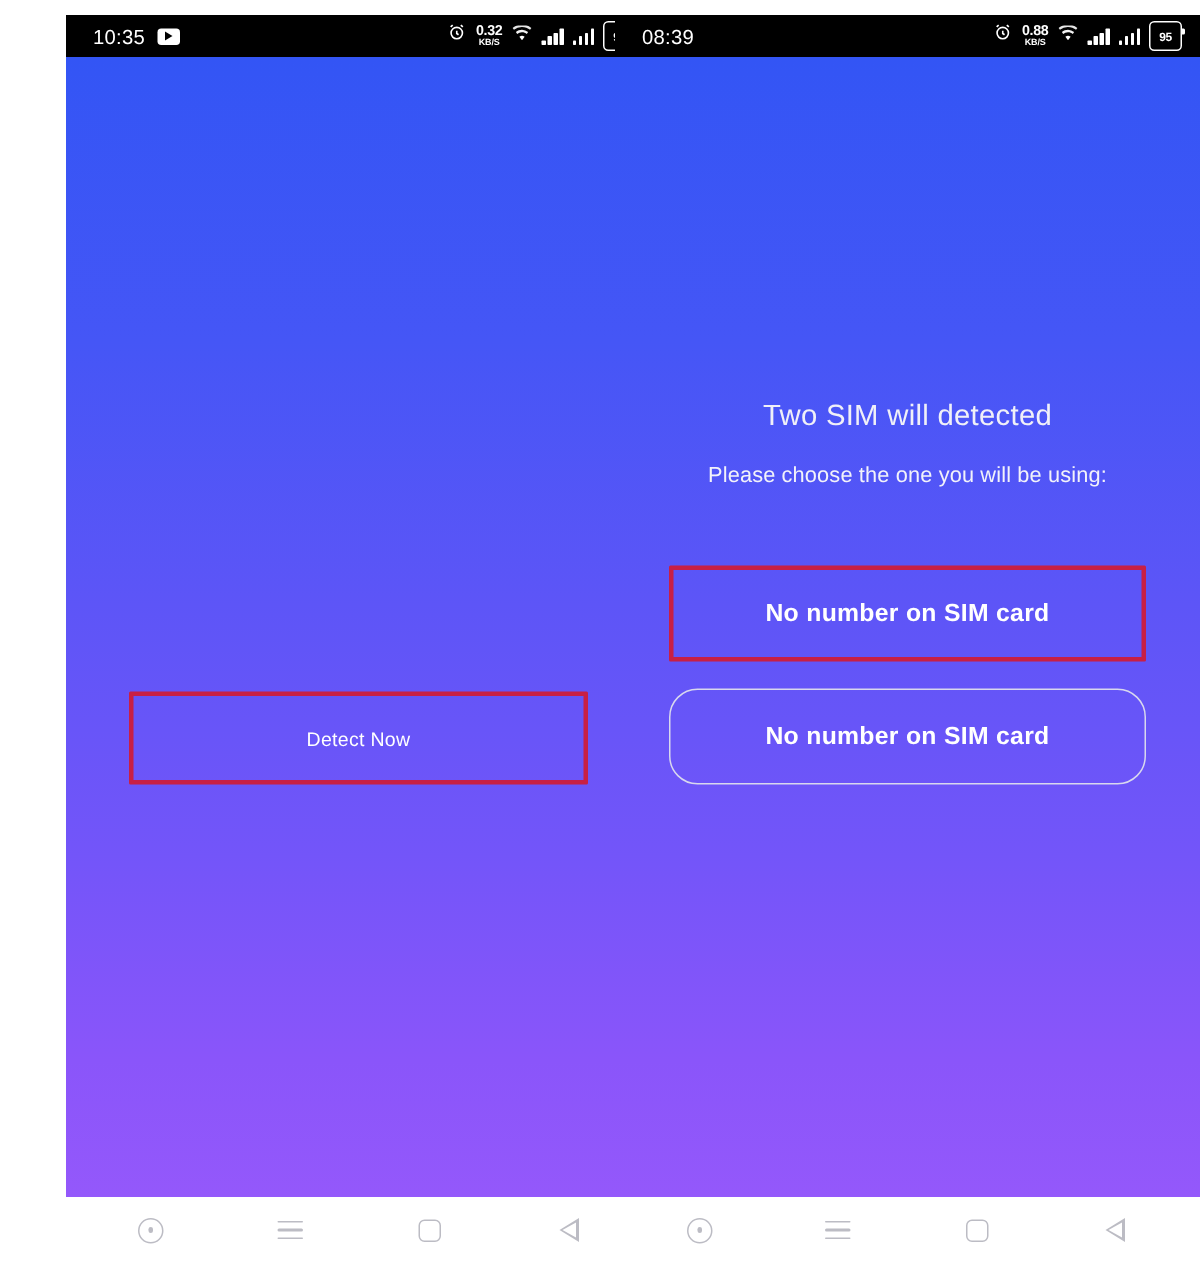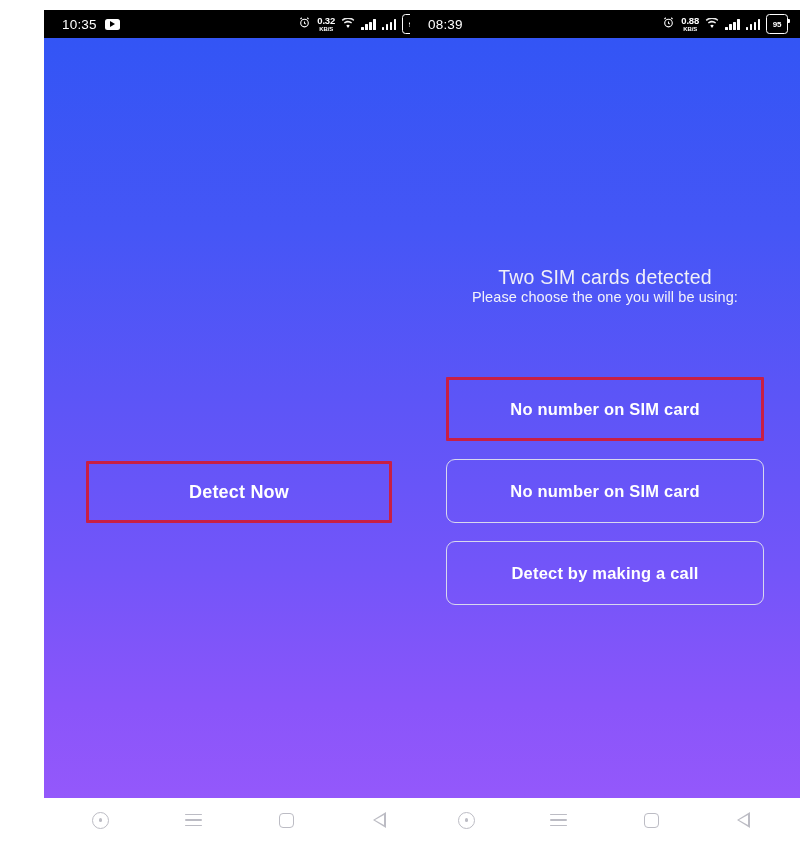--- a/index.html
+++ b/index.html
@@ -176,22 +176,22 @@
   .btn-plain {
     width: 100%;
     height: 100%;
     background: transparent;
     border: none;
     display: flex;
     align-items: center;
     justify-content: center;
     color: #ffffff;
     font-family: "Liberation Sans", sans-serif;
-    font-size: 18px;
-    font-weight: 700;
+    font-size: 13px;
+    font-weight: 400;
     letter-spacing: 0.2px;
     cursor: pointer;
   }
 
   
   .redbox {
     position: absolute;
     border: 3px solid #c81f45;
     pointer-events: none;
     border-radius: 1px;
@@ -205,41 +205,42 @@
     top: 228px;
     text-align: center;
   }
   .title-med {
     font-size: 19.5px;
     font-weight: 400;
     color: #f0f0f8;
     letter-spacing: 0.2px;
   }
   .subtitle {
+    margin-top: 20px;
     font-size: 14.5px;
     font-weight: 400;
     color: #f2f2fa;
     letter-spacing: 0.1px;
   }
 
   .opt-list {
     position: absolute;
     left: 36px;
     top: 339px;
     width: 318px;
     display: flex;
     flex-direction: column;
     gap: 18px;
   }
   .opt-btn {
     height: 64px;
     width: 100%;
     background: transparent;
     border: 1.4px solid #d8d8ee;
-    border-radius: 9px;
+    border-radius: 19px;
     color: #ffffff;
     font-family: "Liberation Sans", sans-serif;
     font-size: 16.5px;
     font-weight: 700;
     letter-spacing: 0.2px;
     display: flex;
     align-items: center;
     justify-content: center;
     cursor: pointer;
   }
@@ -417,28 +418,27 @@
             <i></i>
           </span>
         <span class="battery">
           <span>95</span>
         </span>
       </div>
     </div>
 
     <div class="appscreen">
       <div class="right-content">
-        <div class="title-med">Two SIM cards detected</div>
+        <div class="title-med">Two SIM will detected</div>
         <div class="subtitle">Please choose the one you will be using:</div>
       </div>
 
       <div class="opt-list">
         <button class="opt-btn no-border">No number on SIM card</button>
         <button class="opt-btn">No number on SIM card</button>
-        <button class="opt-btn">Detect by making a call</button>
       </div>
 
       <div class="redbox" style="left:36px; top:339px; width:318px; height:64px;"></div>
     </div>
 
     <div class="navbar">
       <button class="nav-btn">
         <span class="ic-assist"></span>
       </button>
       <button class="nav-btn">

